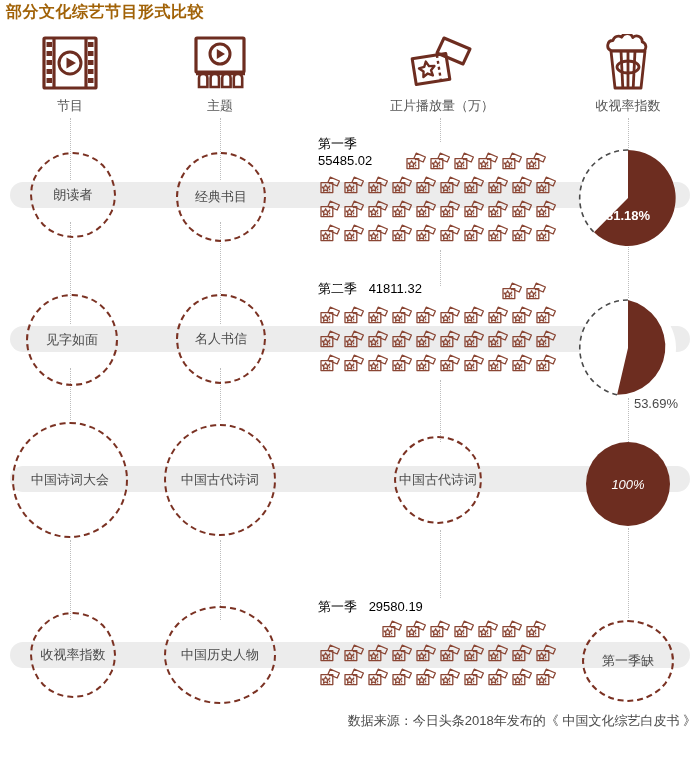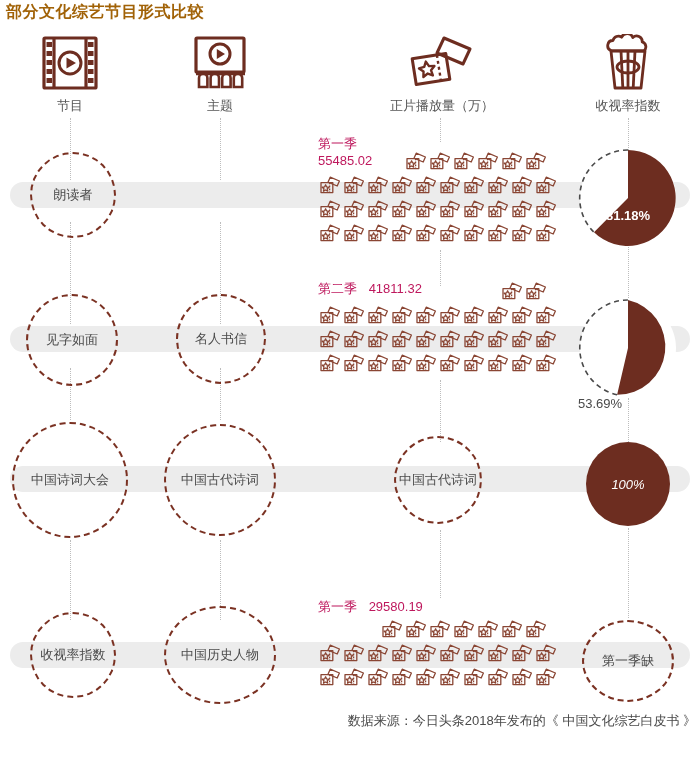--- a/index.html
+++ b/index.html
@@ -113,30 +113,30 @@
     font-size: 13px;
     color: #ffffff;
     white-space: nowrap;
     font-weight: bold;
   }
   .pct-below {
     position: absolute;
     font-size: 13px;
     color: #4a4a4a;
     white-space: nowrap;
-    text-align: left;
+    text-align: right;
   }
 
   
   .plays {
     position: absolute;
   }
   .plays .hd {
     font-size: 13px;
-    color: #be185d;
+    color: #000000;
     white-space: nowrap;
     margin-bottom: 2px;
   }
   .plays .hd .season { margin-right: 8px; }
   .tickrows { display: block; }
   .tickrow {
     display: flex;
     justify-content: flex-end;
     height: 24px;
     align-items: center;
@@ -259,20 +259,23 @@
   <div class="vdot" style="left:628px; top:118px; height:32px;"></div>
   <div class="vdot" style="left:628px; top:238px; height:60px;"></div>
   <div class="vdot" style="left:628px; top:398px; height:48px;"></div>
   <div class="vdot" style="left:628px; top:528px; height:90px;"></div>
 
   <div class="bar" style="left:10px; top:182px; width:680px;"></div>
 
   <div class="dcircle" style="left:30px; top:152px; width:86px; height:86px;text-align:right;">
     <span class="lbl">朗读者</span>
   </div>
+  <div class="dcircle" style="left:176px; top:152px; width:90px; height:90px;">
+    <span class="lbl">经典书目</span>
+  </div>
 
   <div class="plays" style="left:318px; top:135px; width:230px;">
     <div class="hd">
       <span class="season">第一季</span>
     </div>
     <div class="hd" style="margin-top:-2px;">
       <span>55485.02</span>
     </div>
     <div class="tickrows" style="margin-top:-20px; padding-left:0;">
         <div class="tickrow">

